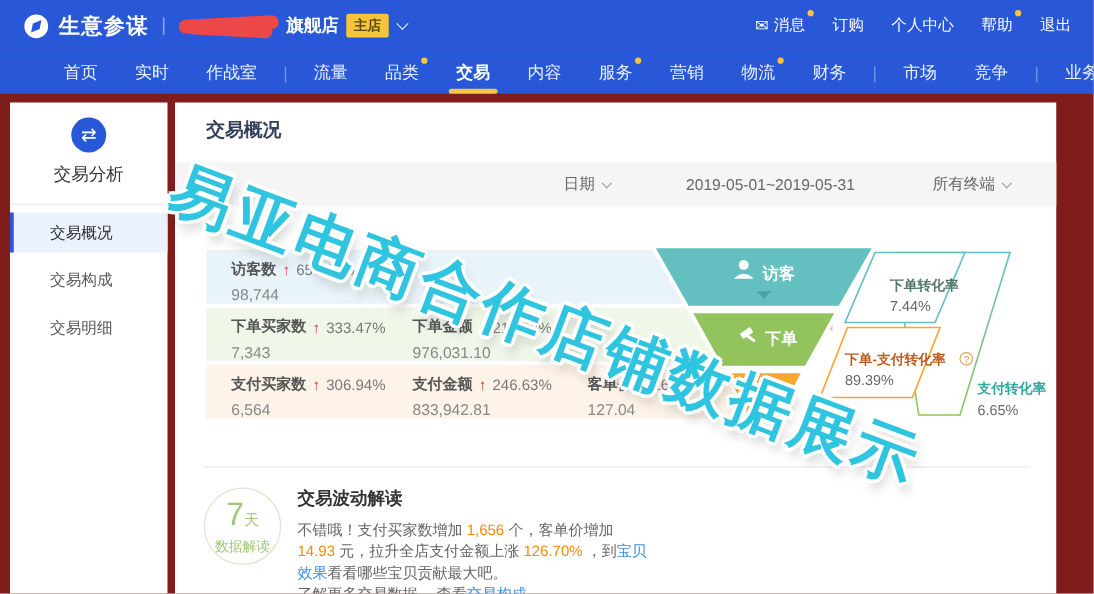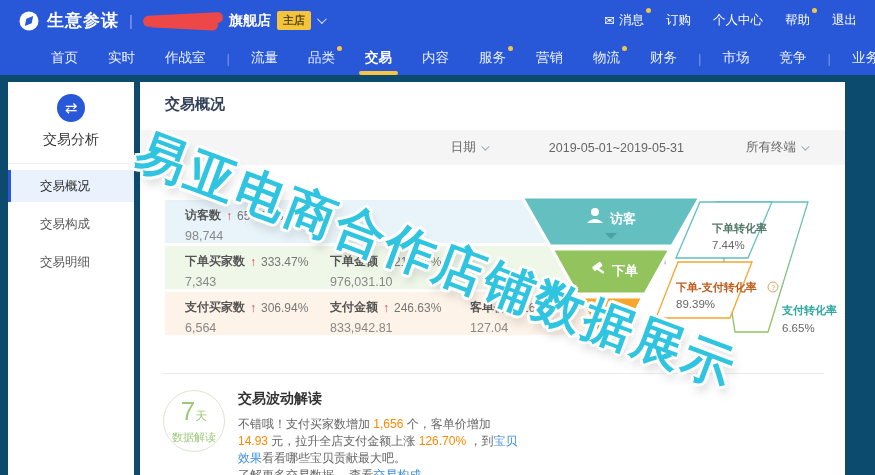--- a/index.html
+++ b/index.html
@@ -1,18 +1,18 @@
 <!DOCTYPE html>
 <html><head>
 <meta charset="utf-8">
 <style>
   * { margin:0; padding:0; box-sizing:border-box; }
   html,body { width:875px; height:475px; }
   body { font-family:"Liberation Sans","DejaVu Sans",sans-serif; background:#edf0f7; }
-  .stage { position:relative; width:875px; height:475px; overflow:hidden; background:#0c4a6e; }
+  .stage { position:relative; width:875px; height:475px; overflow:hidden; background:#7f1d1d; }
 
   
   .topbar { position:absolute; left:0; top:0; width:875px; height:41px; background:#2858d8;
             display:flex; align-items:center; padding:0 18px; color:#fff; }
   .logo-wrap { display:flex; align-items:center; gap:7px; }
   .brand { font-size:17px; font-weight:bold; letter-spacing:1px; }
   .hdr-div { color:rgba(255,255,255,.45); margin:0 10px; font-size:15px; }
   .shop { display:flex; align-items:center; gap:6px; font-size:14px; font-weight:bold; }
   .scribble { position:relative; width:80px; height:16px; }
   .scribble i { position:absolute; left:0; top:1px; width:80px; height:11px; background:#ee4747;

